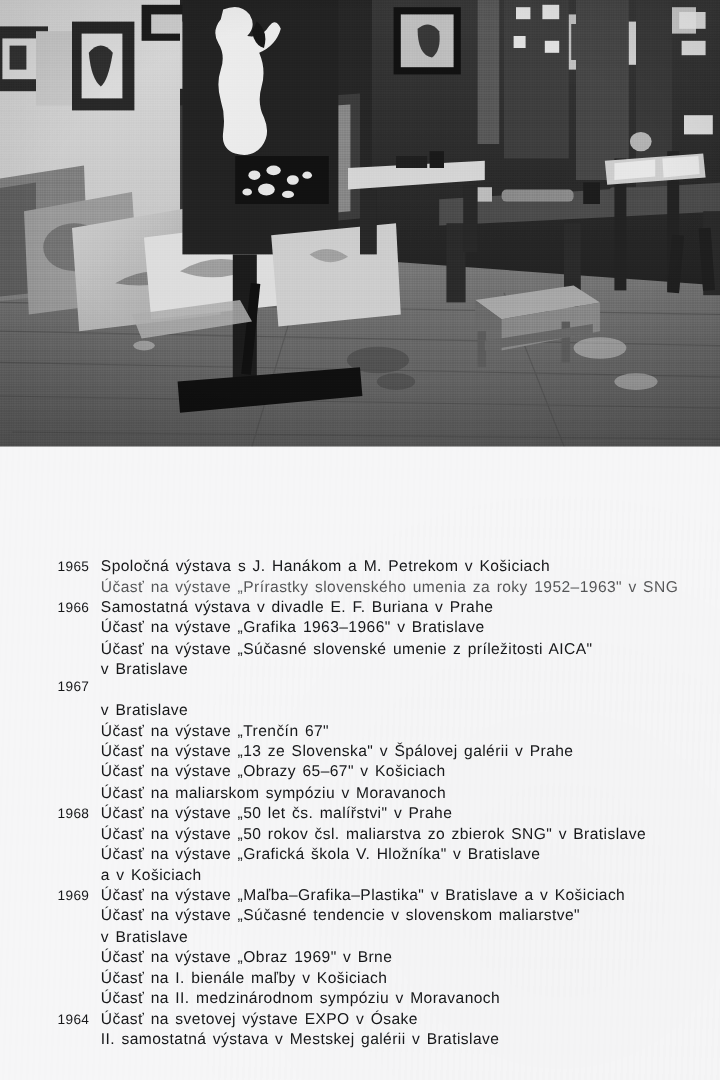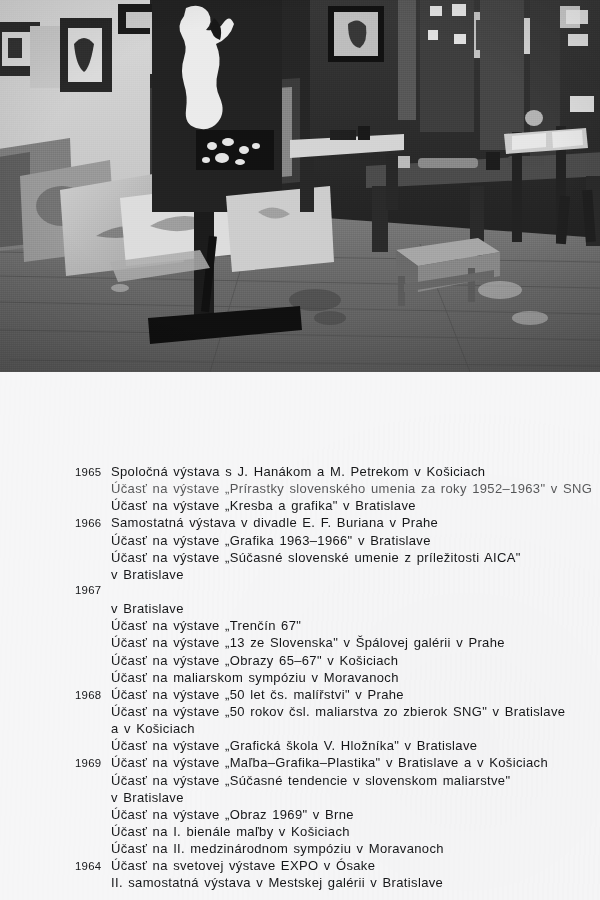--- a/index.html
+++ b/index.html
@@ -66,21 +66,21 @@
 
   .entry-line {
     display: flex;
     align-items: baseline;
     height: 17.15px;
     white-space: nowrap;
   }
   .year {
     width: 36px;
     flex: 0 0 36px;
-    margin-left: 75px;
+    margin-left: 48px;
     font-size: 11.4px;
     letter-spacing: .25px;
     color: #17181a;
     text-align: left;
   }
   .year.blank { color: transparent; }
   .line-text {
     font-size: 13px;
     letter-spacing: .35px;
     color: #17181a;
@@ -326,24 +326,20 @@
   <div class="chronology" id="chronology">
       <div class="entry-line">
         <span class="year">1965</span>
         <span class="line-text">Spoločná výstava s J. Hanákom a M. Petrekom v Košiciach</span>
       </div>
       <div class="entry-line">
         <span class="year blank"></span>
         <span class="line-text faded">Účasť na výstave „Prírastky slovenského umenia za roky 1952–1963" v SNG</span>
       </div>
       <div class="entry-line">
-        <span class="year blank"></span>
-        <span class="line-text">Účasť na výstave „Kresba a grafika" v Bratislave</span>
-      </div>
-      <div class="entry-line">
         <span class="year">1966</span>
         <span class="line-text">Samostatná výstava v divadle E. F. Buriana v Prahe</span>
       </div>
       <div class="entry-line">
         <span class="year blank"></span>
         <span class="line-text">Účasť na výstave „Grafika 1963–1966" v Bratislave</span>
       </div>
       <div class="entry-line">
         <span class="year blank"></span>
         <span class="line-text">Účasť na výstave „Súčasné slovenské umenie z príležitosti AICA"</span>
@@ -378,25 +374,25 @@
       <div class="entry-line">
         <span class="year">1968</span>
         <span class="line-text">Účasť na výstave „50 let čs. malířstvi" v Prahe</span>
       </div>
       <div class="entry-line">
         <span class="year blank"></span>
         <span class="line-text">Účasť na výstave „50 rokov čsl. maliarstva zo zbierok SNG" v Bratislave</span>
       </div>
       <div class="entry-line">
         <span class="year blank"></span>
+        <span class="line-text">Účasť na výstave „Grafická škola V. Hložníka" v Bratislave</span>
+      </div>
+      <div class="entry-line">
+        <span class="year blank"></span>
         <span class="line-text">a v Košiciach</span>
-      </div>
-      <div class="entry-line">
-        <span class="year blank"></span>
-        <span class="line-text">Účasť na výstave „Grafická škola V. Hložníka" v Bratislave</span>
       </div>
       <div class="entry-line">
         <span class="year">1969</span>
         <span class="line-text">Účasť na výstave „Maľba–Grafika–Plastika" v Bratislave a v Košiciach</span>
       </div>
       <div class="entry-line">
         <span class="year blank"></span>
         <span class="line-text">Účasť na výstave „Súčasné tendencie v slovenskom maliarstve"</span>
       </div>
       <div class="entry-line">

